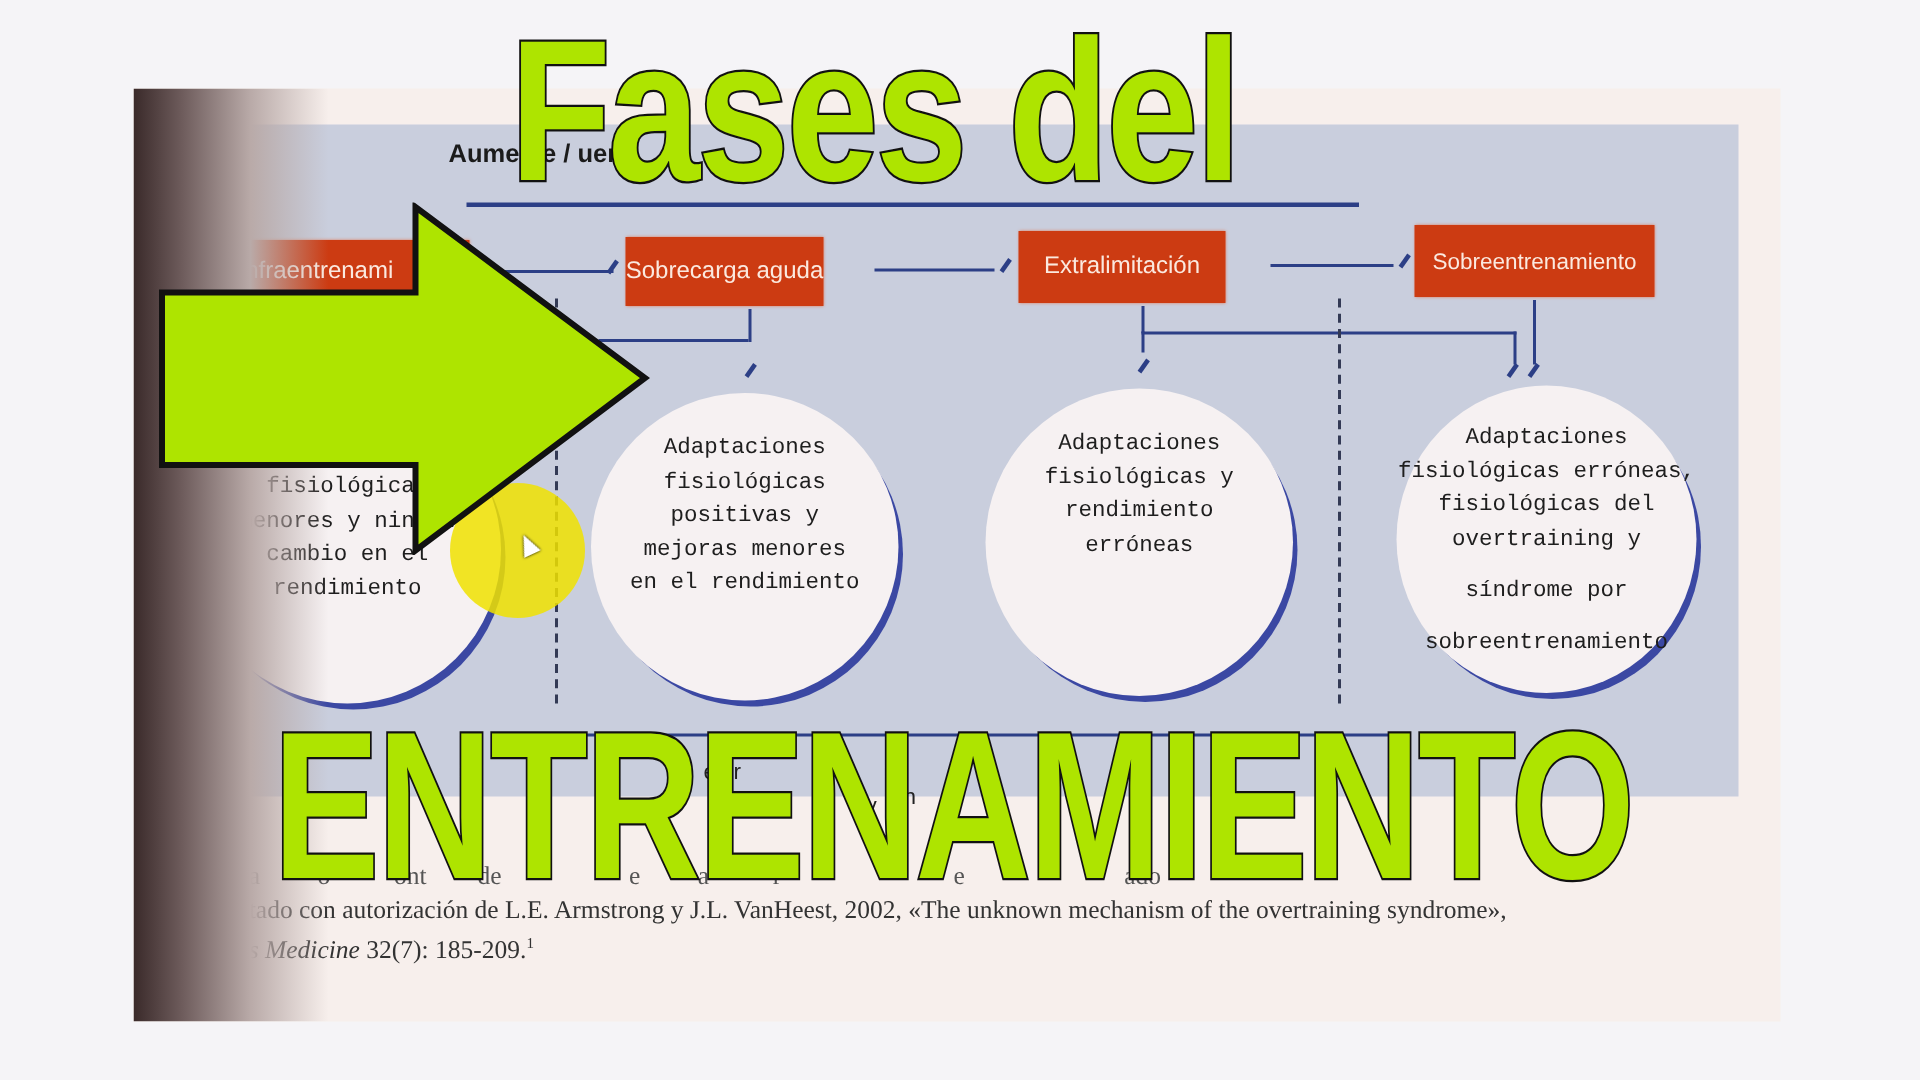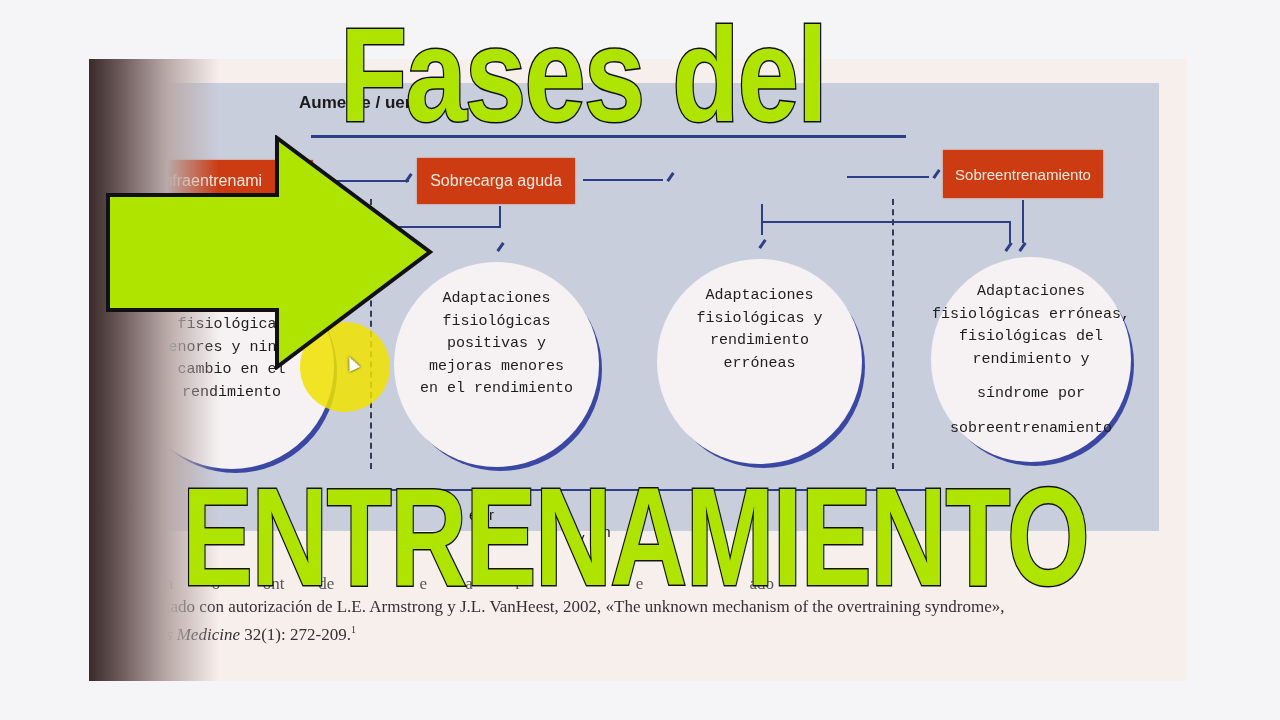--- a/index.html
+++ b/index.html
@@ -30,22 +30,25 @@
 <div class="page">
   <div class="shadow"></div>
   <div class="panel"></div>
 
   <div class="fig-title">Aume     de               /               uenc</div>
   <div class="topline"></div>
 
   <div class="stage" style="left:66px;top:101px;width:154px;height:42px;justify-content:flex-start;padding-left:4px;">
     <span>Infraentrenami</span>
   </div>
-  <div class="stage" style="left:328px;top:99px;width:158px;height:46px;">
+  <div class="stage" style="left:328px;top:99px;width:132px;height:46px;">
     <span>Sobrecarga aguda</span>
+  </div>
+  <div class="stage" style="left:590px;top:95px;width:138px;height:48px;">
+    <span>Extralimitación</span>
   </div>
   <div class="stage" style="left:854px;top:91px;width:160px;height:48px;font-size:15px;">
     <span>Sobreentrenamiento</span>
   </div>
 
   <div class="hline" style="left:220px;top:121px;width:100px;"></div>
   <div class="ah" style="left:318px;top:114px;"></div>
   <div class="hline" style="left:494px;top:120px;width:80px;"></div>
   <div class="ah" style="left:580px;top:113px;"></div>
   <div class="hline" style="left:758px;top:117px;width:82px;"></div>
@@ -90,36 +93,36 @@
       <span style="margin:0">fisiológicas y</span>
       <span style="margin:0">rendimiento</span>
       <span style="margin:0">erróneas</span>
     </span>
   </div>
   <div class="circle" style="left:842px;top:198px;width:200px;height:205px;">
     <span style="margin-top:24px;">
       <span style="margin:0">Adaptaciones</span>
       <span style="margin:0">fisiológicas erróneas,</span>
       <span style="margin:0">fisiológicas del</span>
-      <span style="margin:0">rendimiento y</span>
+      <span style="margin:0">overtraining y</span>
       <span style="margin:12px">síndrome por</span>
       <span style="margin:0">sobreentrenamiento</span>
     </span>
   </div>
 
   <div class="hline" style="left:280px;top:430px;width:560px;"></div>
   <div class="bottom-snip" style="left:380px;top:447px;text-align:right;">eior</div>
   <div class="bottom-snip" style="left:510px;top:464px;">in</div>
   <div class="bottom-snip" style="left:488px;top:470px;">y</div>
 
   <div class="caption">
     <div style="white-space:pre;color:#555;">Figura         o          ont        de                    e         a          r                           e                         ado</div>
     <div style="white-space:nowrap;">Adaptado con autorización de L.E. Armstrong y J.L. VanHeest, 2002, «The unknown mechanism of the overtraining syndrome»,</div>
     <div>
-      <span class="it">Sports Medicine</span><span> 32(1): 272-209.</span><sup style="font-size:10px;">1</sup>
+      <span class="it">Sports Medicine</span><span> 32(7): 185-209.</span><sup style="font-size:10px;">1</sup>
     </div>
   </div>
 </div>
 
 <div class="highlight"></div>
 <div class="cursor"></div>
 
 <svg class="arrow" viewBox="0 0 330 235">
   <polygon points="3,60 172,60 172,3 325,117 172,232 172,175 3,175" fill="#aee400" stroke="#111" stroke-width="4" stroke-linejoin="miter"></polygon>
 </svg>

